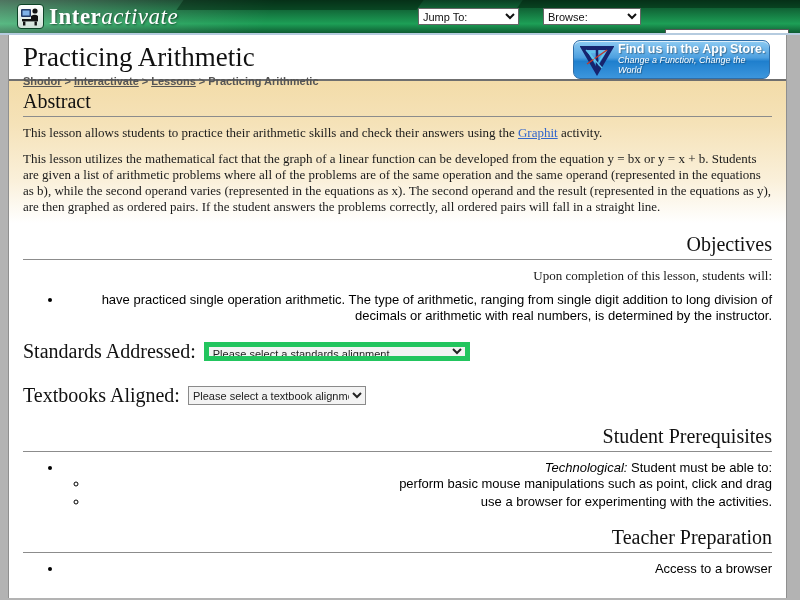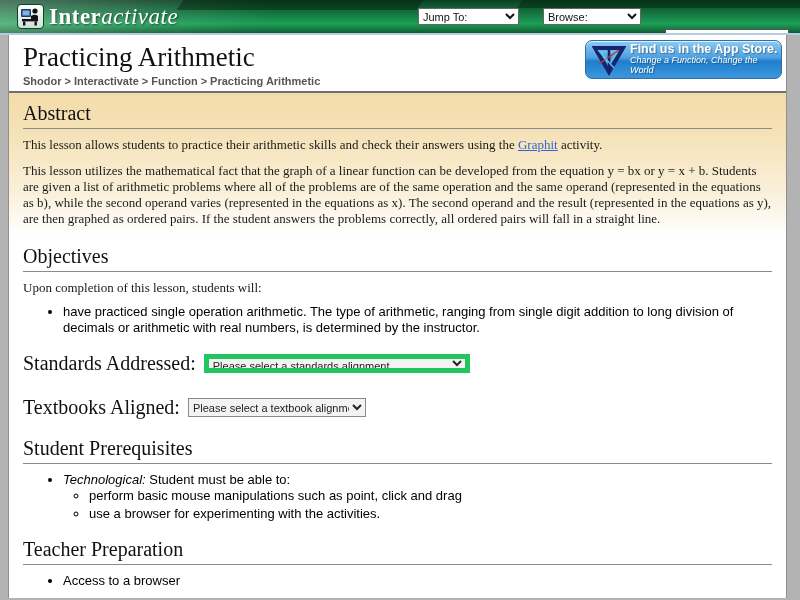--- a/index.html
+++ b/index.html
@@ -26,29 +26,29 @@
   .brand i { font-style:italic; font-weight:normal; }
   .topbar .spacer { flex:1; }
   .hdr-select { width:101px; height:17px; font-size:11px; color:#111; background:#fff; border:1px solid #666; margin-right:24px; }
   .hdr-select.browse { width:98px; }
   .hdr-search { width:124px; height:18px; font-size:12px; color:#111; background:#fff; border:1px solid #555; padding:1px 5px; margin-right:11px;margin-top:42px; }
 
   
   .page { position:relative; margin:0 13px 0 8px; background:#ffffff; height:563px; border-left:1px solid #8f8f8f; border-right:1px solid #8f8f8f; overflow:hidden; }
 
   
-  .title-block { padding:7px 14px 4px 14px; border-bottom:2px solid #6f6f6f; position:relative; height:58px; }
+  .title-block { padding:7px 14px 4px 14px; border-bottom:2px solid #6f6f6f; position:relative; height:46px; }
   .page-title { font-family:"Liberation Serif", serif; font-size:27px; font-weight:normal; color:#111; line-height:30px; }
   .breadcrumb { font-size:11px; font-weight:bold; color:#555; margin-top:3px; }
-  .breadcrumb a { color:#555; cursor:pointer;text-align:right; }
+  .breadcrumb a { color:#555; text-decoration:underline; cursor:pointer;text-align:right; }
   .breadcrumb .sep { margin:0 3px; }
 
   
   .appstore {
-    position:absolute; top:5px; right:4px; width:197px; height:39px;
+    position:absolute; top:5px; right:16px; width:197px; height:39px;
     background:linear-gradient(180deg,#8ecbf2 0%, #4da0e0 45%, #1f7fcd 55%, #3c96dd 100%);
     border:1px solid #2f6ea8; border-radius:7px; box-shadow:inset 0 1px 0 rgba(255,255,255,.7);
     display:flex; align-items:center; cursor:pointer;
   }
   .appstore-text { color:#fff; line-height:1.1; text-shadow:1px 1px 1px rgba(0,0,0,.35); }
   .appstore-line1 { font-size:12.5px; font-weight:bold; }
   .appstore-line2 { font-size:9px; font-style:italic; }
   .appstore svg { margin:0 4px 0 6px; flex:0 0 auto; }
 
   
@@ -58,21 +58,21 @@
   }
   h2.sec {
     font-family:"Liberation Serif", serif; font-size:20px; font-weight:normal; color:#111;
     padding-bottom:3px; border-bottom:1px solid #8c8c8c; margin-bottom:8px; margin-right:0;
   }
   .body-text { font-size:13px; color:#1a1a1a; line-height:16px;font-family:Liberation Serif, serif; }
   p.para { margin-bottom:10px; }
   p.para:last-child { margin-bottom:0; }
   a.inline-link { color:#3366cc; text-decoration:underline; cursor:pointer; }
 
-  .sec-pad { padding:10px 14px 0 14px; }
+  .sec-pad { padding:10px 14px 0 14px;text-align:right; }
   ul.bullets { margin:8px 0 0 40px; }
   ul.bullets li { font-size:13px; line-height:16px; margin-bottom:2px; }
   ul.subs { list-style-type:circle; margin:0 0 0 26px; }
   .intro { margin-top:2px; }
 
   .inline-head { display:flex; align-items:center; margin:16px 14px 0 14px; }
   .inline-head .h { font-family:"Liberation Serif", serif; font-size:20px; color:#111; margin-right:8px; white-space:nowrap; }
   .std-select { width:266px; height:19px; font-size:11px; background:#f3f3f3; border:5px solid #22c55e; color:#222; }
   .txt-select { width:178px; height:19px; font-size:11px; background:#f3f3f3; border:1px solid #8a8a8a; color:#222; }
 </style>
@@ -107,21 +107,21 @@
   </select>
 
   <input class="hdr-search" value="Search" style="">
 </div>
 
 <div class="page">
 
   <div class="title-block">
     <div class="page-title">Practicing Arithmetic</div>
     <div class="breadcrumb">
-      <a>Shodor</a><span class="sep">&gt;</span><a>Interactivate</a><span class="sep">&gt;</span><a>Function</a><span class="sep">&gt;</span><span>Practicing Arithmetic</span>
+      <a>Shodor</a><span class="sep">&gt;</span><a>Interactivate</a><span class="sep">&gt;</span><a>Lessons</a><span class="sep">&gt;</span><span>Practicing Arithmetic</span>
     </div>
 
     <div class="appstore">
       <svg width="34" height="32" viewBox="0 0 34 32">
         <polygon points="3,4 31,4 17,28" fill="none" stroke="#16246e" stroke-width="4"></polygon>
         <polygon points="9,8 25,8 17,21" fill="none" stroke="#5fc8ee" stroke-width="1.5"></polygon>
         <line x1="17" y1="2" x2="17" y2="26" stroke="#16246e" stroke-width="2.5"></line>
         <line x1="7" y1="20" x2="27" y2="6" stroke="#c0392b" stroke-width="1.5"></line>
         <line x1="6" y1="6" x2="22" y2="24" stroke="#5fc8ee" stroke-width="1.2"></line>
       </svg>

